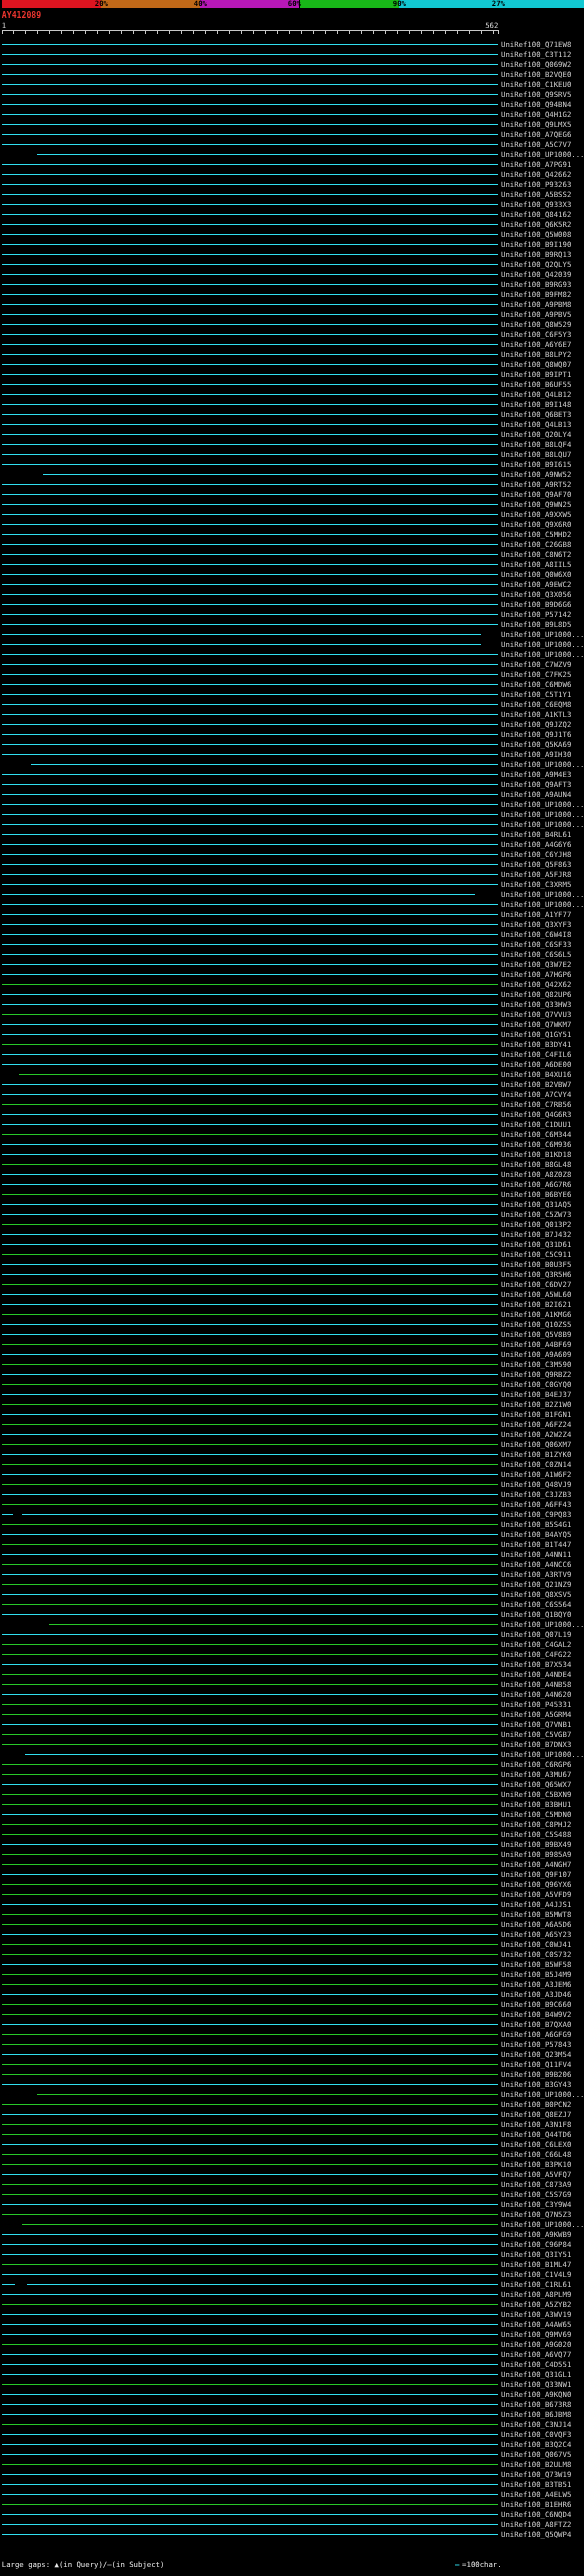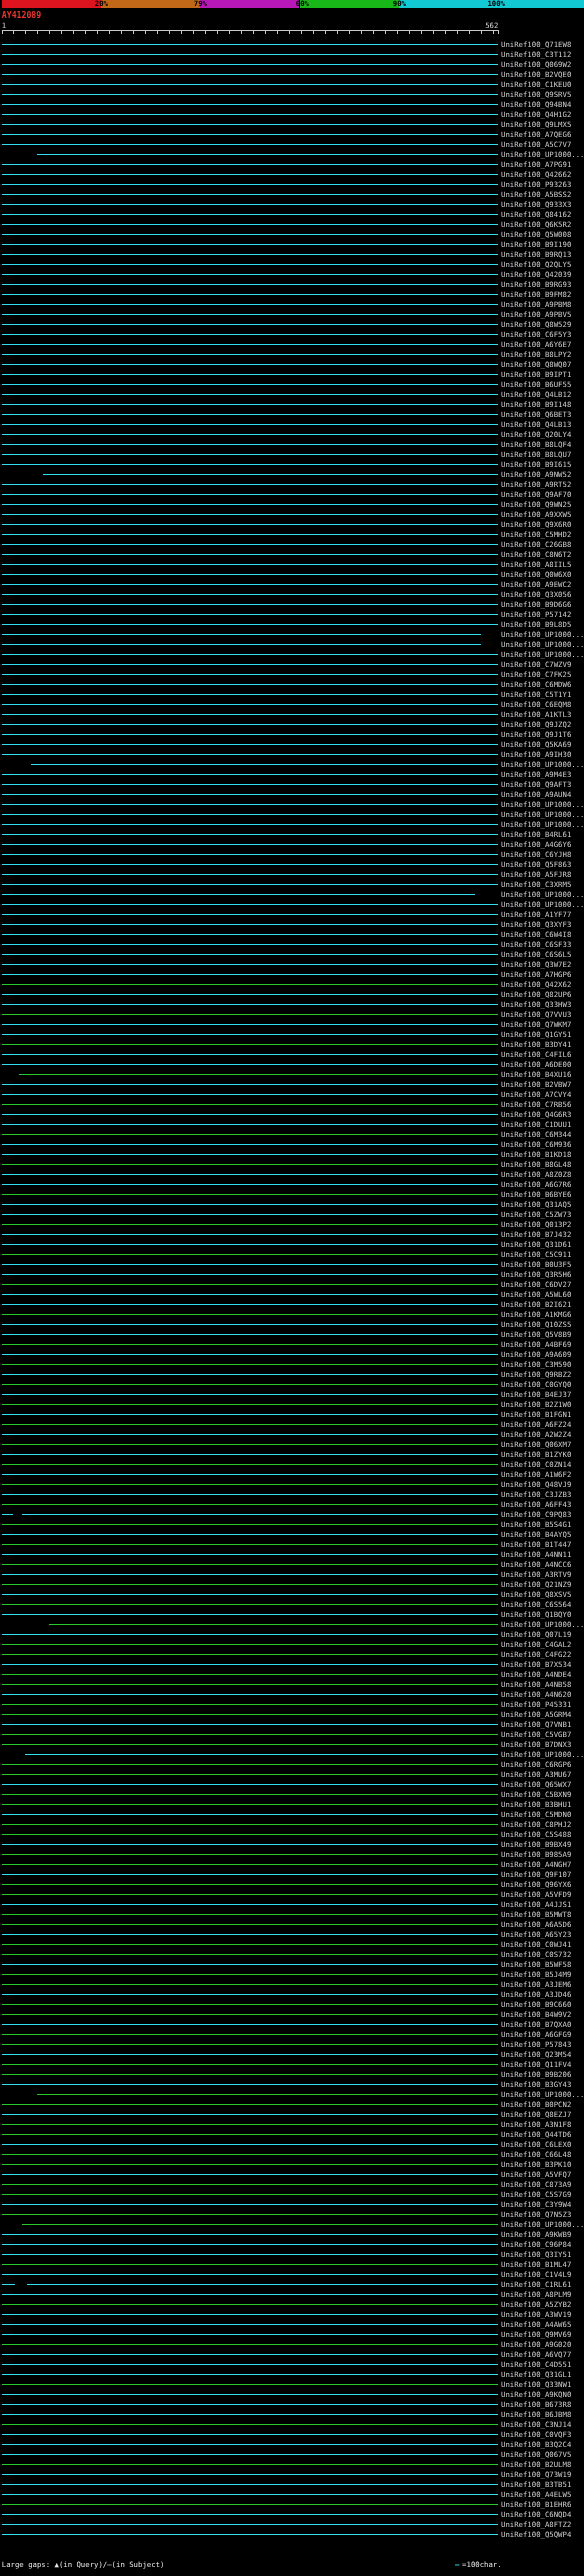--- a/index.html
+++ b/index.html
@@ -27,24 +27,24 @@
 <body>
 
 <div class="screen">
   <div class="scalebar" id="scalebar">
       <div class="seg" style="left: 1.8px; width: 99px; background: rgb(220, 20, 32);"></div>
       <div class="seg" style="left: 101px; width: 99px; background: rgb(192, 104, 24);"></div>
       <div class="seg" style="left: 200px; width: 99px; background: rgb(184, 24, 184);"></div>
       <div class="seg" style="left: 300px; width: 99px; background: rgb(24, 184, 24);"></div>
       <div class="seg" style="left: 399px; width: 186px; background: rgb(18, 200, 210);"></div>
       <div class="slabel" style="left: 79px; width: 29px;">20%</div>
-      <div class="slabel" style="left: 178px; width: 29px;">79%</div>
-      <div class="slabel" style="left: 280px; width: 29px;">60%</div>
+      <div class="slabel" style="left: 178px; width: 29px;">40%</div>
+      <div class="slabel" style="left: 272px; width: 29px;">60%</div>
       <div class="slabel" style="left: 377px; width: 29px;">90%</div>
-      <div class="slabel" style="left: 476px; width: 29px;">100%</div>
+      <div class="slabel" style="left: 476px; width: 29px;">27%</div>
     </div>
   <div class="queryname" style="color: rgb(232, 53, 47);">AY412089</div>
   <div class="ruler">
     <span class="rstart">1</span>
     <span class="rend">562</span>
     <div class="rline"></div>
     <div id="ticks">
         <div class="tick" style="left: 1.8px;"></div>
         <div class="tick" style="left: 12.6px;"></div>
         <div class="tick" style="left: 25px;"></div>

